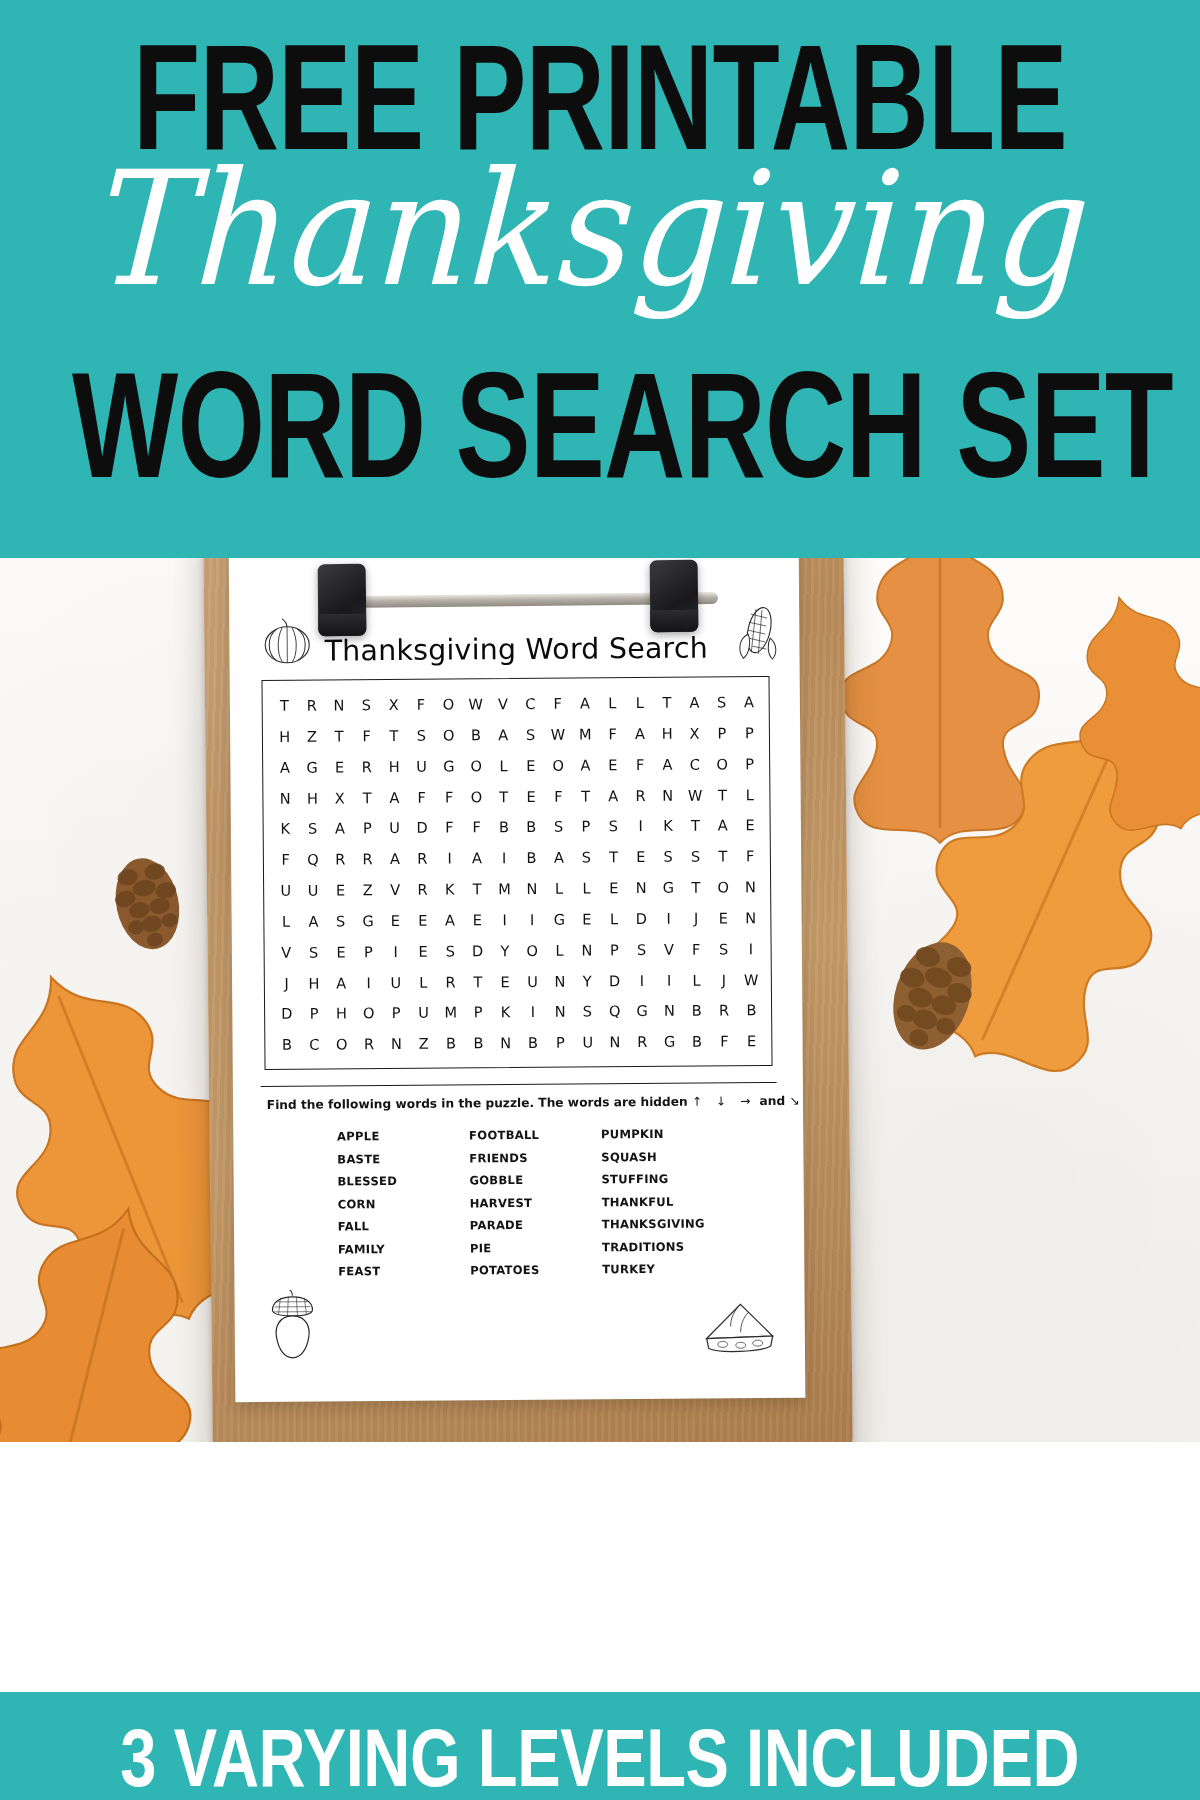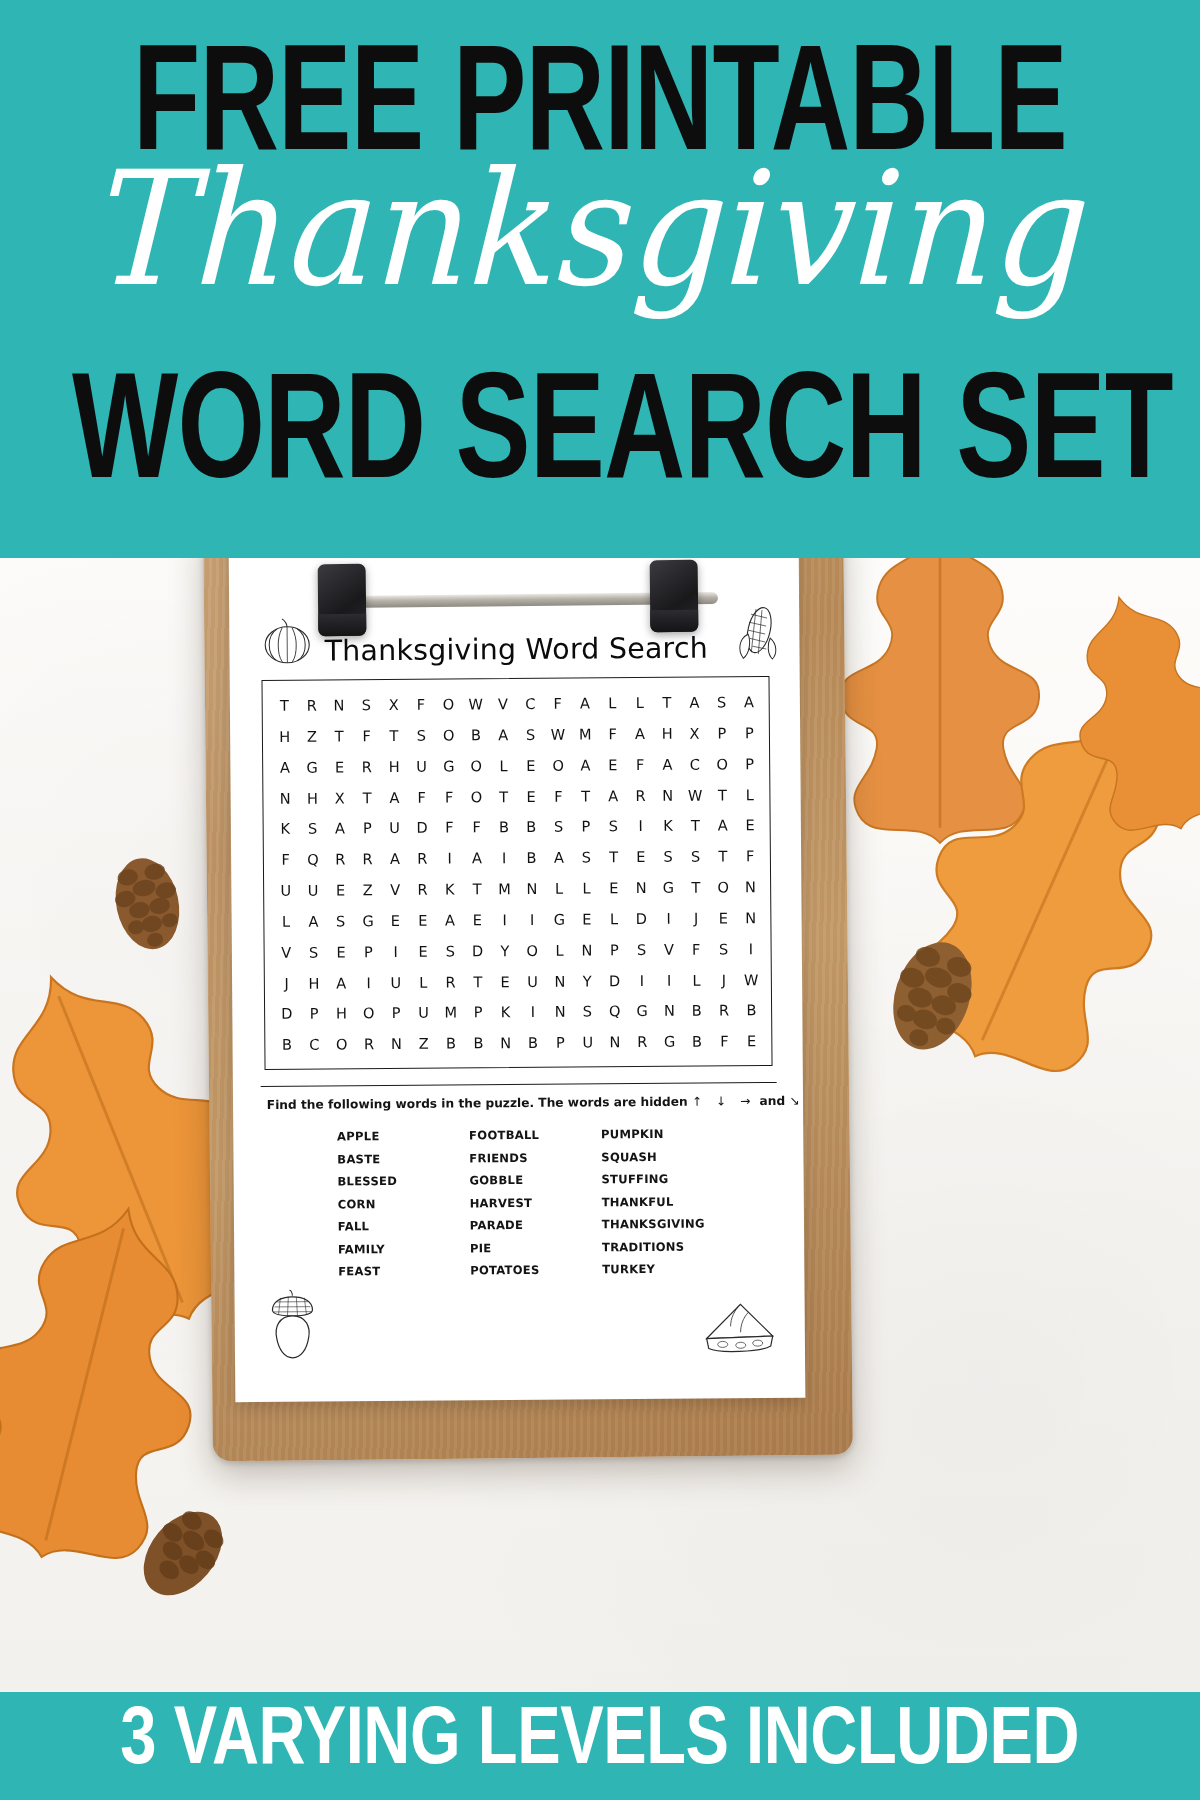--- a/index.html
+++ b/index.html
@@ -63,21 +63,21 @@
     color: #0d0d0d;
     transform: scaleX(0.88) scaleY(1.18);
     transform-origin: center top;
     white-space: nowrap;
   }
 
   
   .photo {
     position: absolute;
     left: 0; top: 558px;
-    width: 1200px; height: 1134px;
+    width: 1200px; height: 884px;
     background: #a16207;
     overflow: hidden;
   }
 
   
   .photo::before {
     content: "";
     position: absolute; inset: 0;
     background:
       radial-gradient(circle at 20% 30%, rgba(0,0,0,0.022), transparent 42%),
@@ -241,21 +241,21 @@
   
   .leaf { position: absolute; }
   .pinecone { position: absolute; }
 
   
   .footer {
     position: absolute;
     left: 0; top: 1692px;
     width: 1200px; height: 108px;
     background: #2fb6b4;
-    display: flex; align-items: flex-start; justify-content: center;
+    display: flex; align-items: flex-end; justify-content: center;
   }
   .footer-text {
     font-family: "Liberation Sans Narrow", "Liberation Sans", sans-serif;
     font-weight: 700;
     font-size: 74px;
     letter-spacing: -0.5px;
     color: #ffffff;
     transform: scaleX(0.88) scaleY(1.1);
     white-space: nowrap;
   }

